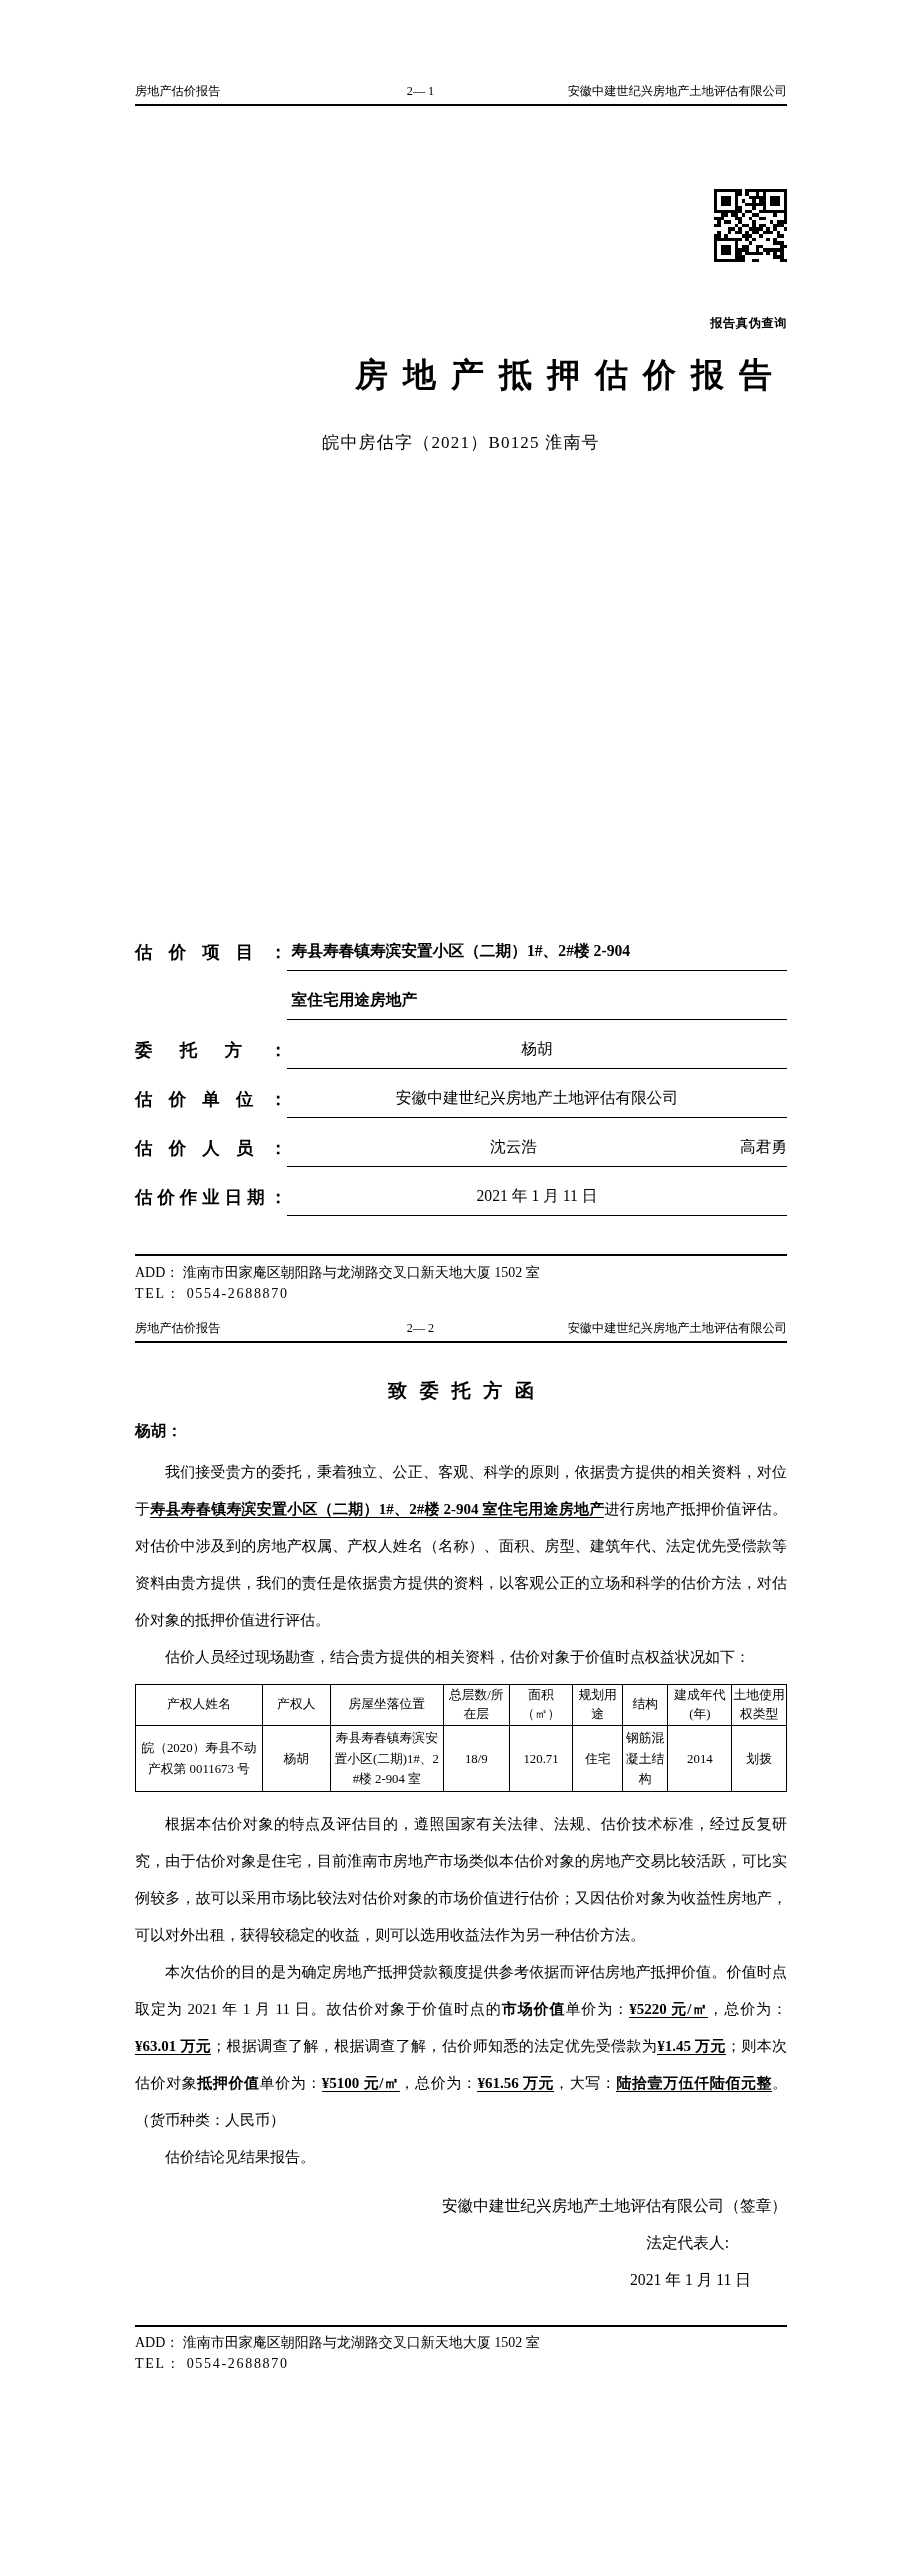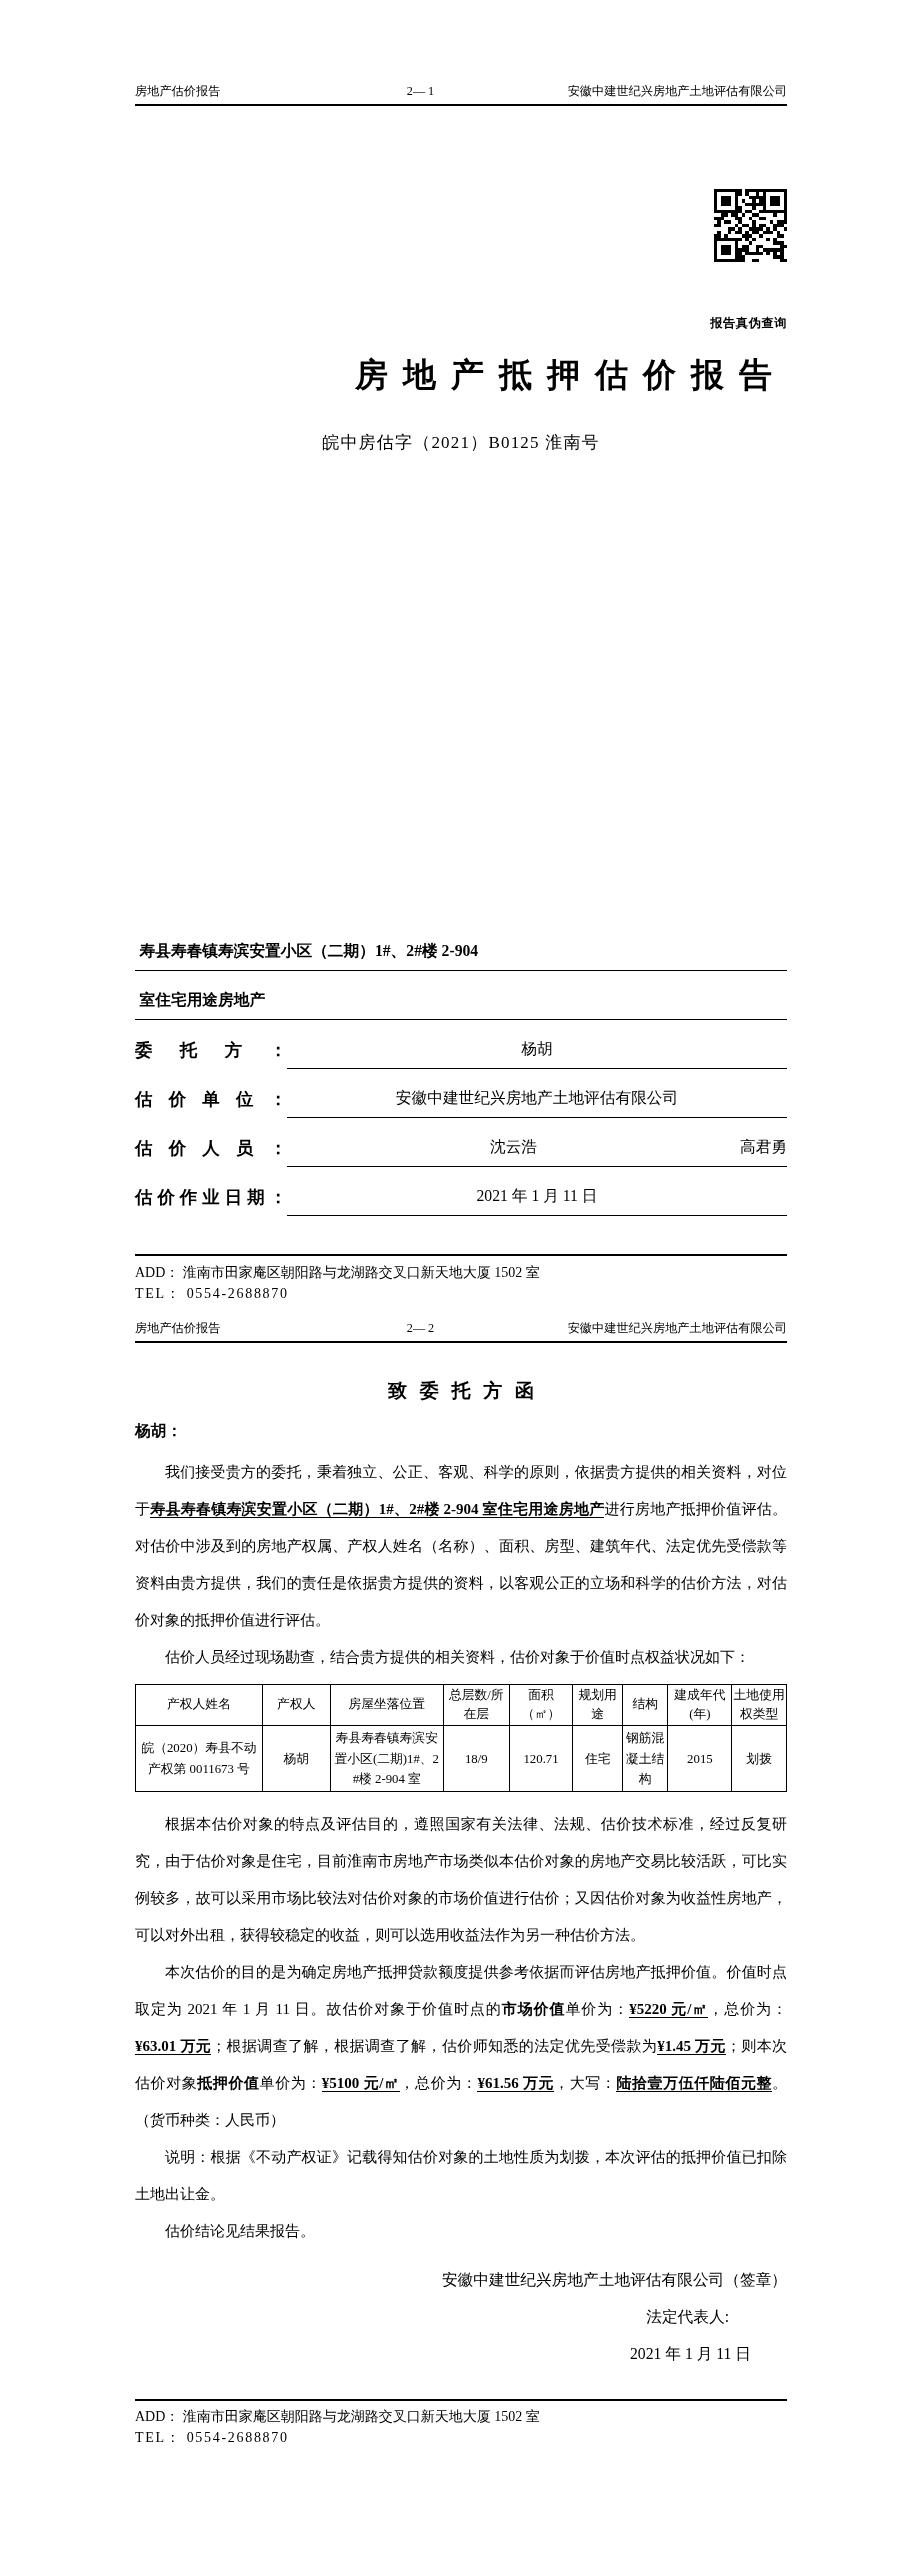--- a/index.html
+++ b/index.html
@@ -333,20 +333,21 @@
       </svg>
     <div class="qr-label">报告真伪查询</div>
   </div>
 
   <div class="doc-title">房地产抵押估价报告</div>
   <div class="doc-no">皖中房估字（2021）B0125 淮南号</div>
 
   <div class="fields">
 
     <div class="frow">
+      <span class="flabel">估价项目：</span>
       <span class="fvals">
         <span class="fline left" style="display:block;">寿县寿春镇寿滨安置小区（二期）1#、2#楼 2-904</span>
         <span class="fline left" style="display:block;">室住宅用途房地产</span>
       </span>
     </div>
 
     <div class="frow">
       <span class="flabel">委托方：</span>
       <span class="fvals">
         <span class="fline" style="display:block;">杨胡</span>
@@ -423,29 +424,28 @@
     </thead>
     <tbody>
       <tr>
         <td>皖（2020）寿县不动产权第 0011673 号</td>
         <td>杨胡</td>
         <td>寿县寿春镇寿滨安置小区(二期)1#、2#楼 2-904 室</td>
         <td>18/9</td>
         <td>120.71</td>
         <td>住宅</td>
         <td>钢筋混凝土结构</td>
-        <td>2015</td>
+        <td>2014</td>
         <td>划拨</td>
       </tr>
     </tbody>
   </table>
 
   <p class="para" style="margin:14px 0 0 0;">根据本估价对象的特点及评估目的，遵照国家有关法律、法规、估价技术标准，经过反复研究，由于估价对象是住宅，目前淮南市房地产市场类似本估价对象的房地产交易比较活跃，可比实例较多，故可以采用市场比较法对估价对象的市场价值进行估价；又因估价对象为收益性房地产，可以对外出租，获得较稳定的收益，则可以选用收益法作为另一种估价方法。</p>
   <p class="para" style="margin:0;"><span class="sg-n">本次估价的目的是为确定房地产抵押贷款额度提供参考依据而评估房地产抵押价值。价值时点取定为 2021 年 1 月 11 日。故估价对象于价值时点的</span><span class="sg-b">市场价值</span><span class="sg-n">单价为：</span><span class="sg-bu">¥5220 元/㎡</span><span class="sg-n">，总价为：</span><span class="sg-bu">¥63.01 万元</span><span class="sg-n">；根据调查了解，根据调查了解，估价师知悉的法定优先受偿款为</span><span class="sg-bu">¥1.45 万元</span><span class="sg-n">；则本次估价对象</span><span class="sg-b">抵押价值</span><span class="sg-n">单价为：</span><span class="sg-bu">¥5100 元/㎡</span><span class="sg-n">，总价为：</span><span class="sg-bu">¥61.56 万元</span><span class="sg-n">，大写：</span><span class="sg-bu">陆拾壹万伍仟陆佰元整</span><span class="sg-n">。（货币种类：人民币）</span></p>
-  <p class="para" style="margin:0;">说明：根据《不动产权证》记载得知估价对象的土地性质为划拨，本次评估的抵押价值已扣除土地出让金。</p>
   <p class="para" style="margin:0;">估价结论见结果报告。</p>
 
   <div class="sign">
     <div class="company">安徽中建世纪兴房地产土地评估有限公司（签章）</div>
     <div class="legal">法定代表人:</div>
     <div class="sdate">2021 年 1 月 11 日</div>
   </div>
 
   <div class="pfoot last">
     <div class="add">ADD： 淮南市田家庵区朝阳路与龙湖路交叉口新天地大厦 1502 室</div>

